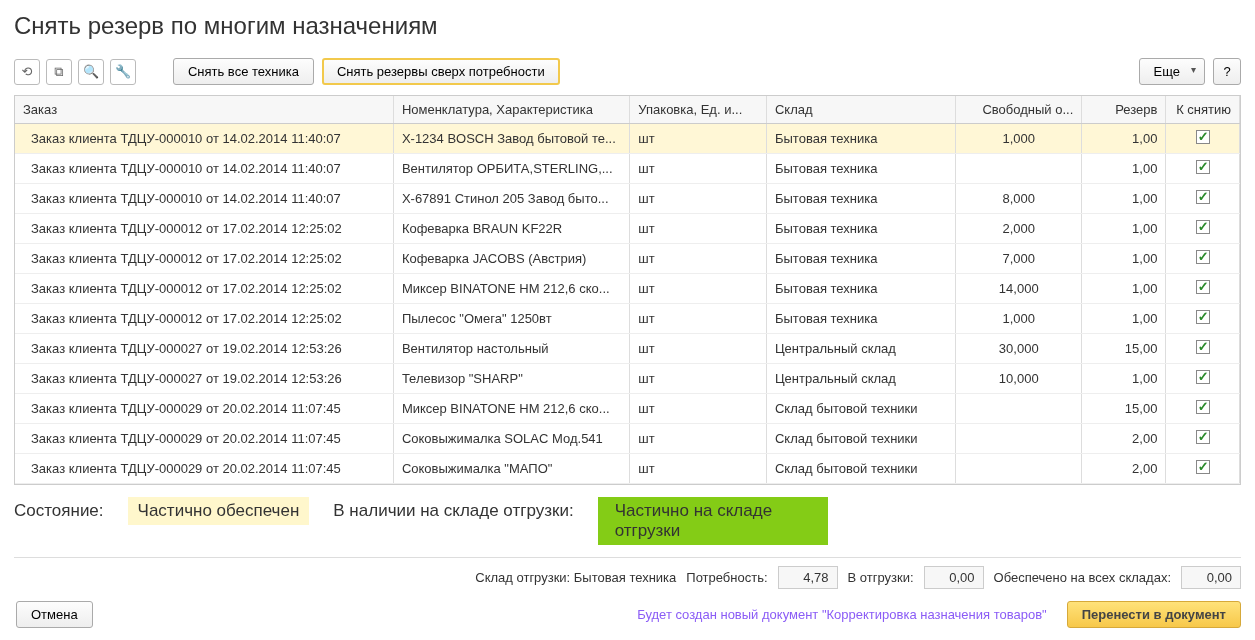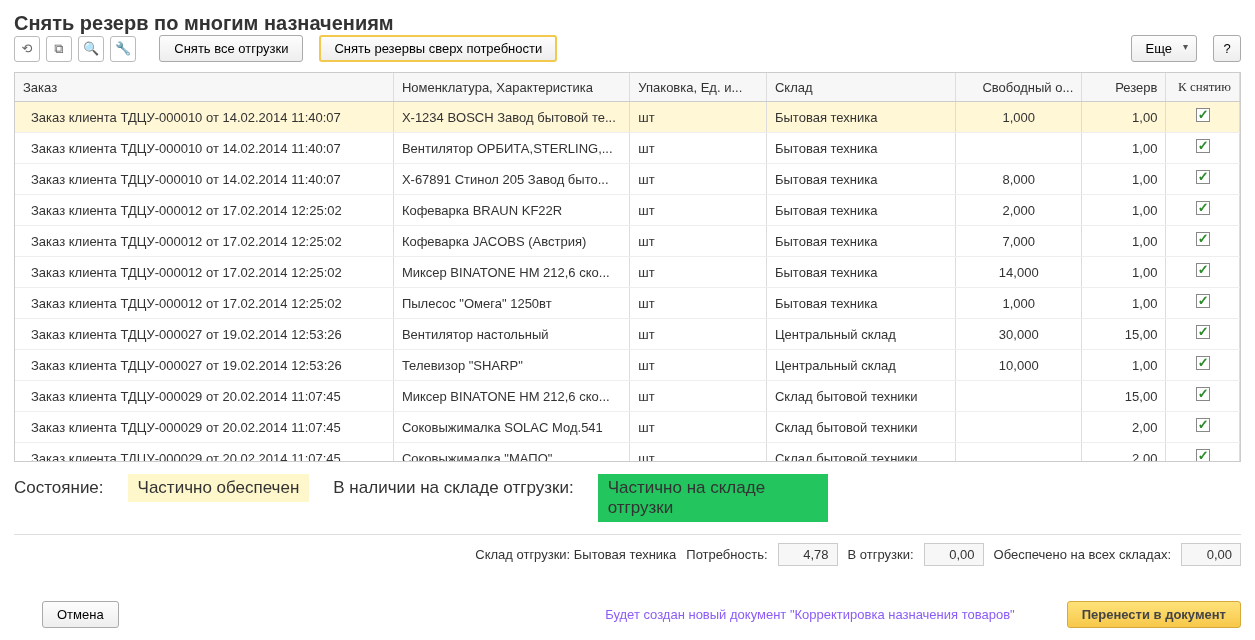--- a/index.html
+++ b/index.html
@@ -1,64 +1,64 @@
 <!DOCTYPE html>
 <html><head>
 <meta charset="utf-8">
 <style>
 * { box-sizing: border-box; margin: 0; padding: 0; }
 body { font-family: Arial, sans-serif; font-size: 13px; color: #333; background: #fff; width: 1255px; height: 640px; overflow: hidden; position: relative; }
 .window { padding: 12px 14px; }
-h1 { font-size: 20px; font-weight: bold; }
+h1 { font-size: 24px; font-weight: normal; margin-bottom: 18px; }
 .toolbar { display: flex; align-items: center; margin-bottom: 10px; }
 .icon-btn { width: 26px; height: 26px; border: 1px solid #bbb; border-radius: 3px; background: #fff; margin-right: 6px; display: inline-flex; align-items: center; justify-content: center; cursor: pointer; font-size: 13px; color: #666; }
 .spacer { flex: 1; }
-.btn { border: 1px solid #aaa; border-radius: 3px; background: linear-gradient(#fdfdfd,#eee); padding: 5px 14px; font-size: 13px; cursor: pointer; margin-left: 16px; }
+.btn { border: 1px solid #aaa; border-radius: 3px; background: linear-gradient(#fdfdfd,#eee); padding: 5px 14px; font-size: 13px; cursor: pointer; margin-left: 8px; }
 .btn.highlight { border: 2px solid #f2c94c; padding: 4px 13px; }
 .more-btn { position: relative; padding-right: 24px; }
 .more-btn::after { content: "▾"; position: absolute; right: 8px; top: 5px; font-size: 10px; color: #555; }
 .help-btn { width: 28px; text-align: center; padding: 5px 0;}
 .table-wrap { border: 1px solid #ccc; height: 390px; overflow: hidden; position: relative; margin-top: 8px; }
 .table-scroll { height: 100%; overflow: auto; }
 table { width: 100%; border-collapse: collapse; table-layout: fixed; }
 th, td { border-right: 1px solid #ddd; border-bottom: 1px solid #eee; padding: 6px 8px; text-align: left; white-space: nowrap; overflow: hidden; text-overflow: ellipsis; font-weight: normal; }
 th { background: #f7f7f7; border-bottom: 1px solid #ccc; position: sticky; top: 0; }
-.c-order{width:360px;} .c-nom{width:225px;} .c-unit{width:130px;} .c-sklad{width:180px;} .c-free{width:120px;text-align:center;} .c-res{width:80px;text-align:right;} .c-chk{width:70px;text-align:center;font-family:Liberation Serif, serif;}
+.c-order{width:360px;} .c-nom{width:225px;} .c-unit{width:130px;} .c-sklad{width:180px;} .c-free{width:120px;text-align:center;} .c-res{width:80px;text-align:right;} .c-chk{width:70px;text-align:center;}
 th.c-free, th.c-res, th.c-chk { text-align: right; }
 th.c-chk{text-align:right;}
 tr.selected td { background: #fff7d6; }
 td.c-order { padding-left: 16px; }
 .chk { display:inline-block; width:14px; height:14px; border:1px solid #888; background:#fff; position:relative; }
 .chk.on::after { content:"✓"; color:#2a8a2a; position:absolute; left:1px; top:-2px; font-size:13px; font-weight:bold;}
 .status-row { display:flex; align-items:flex-start; gap:24px; margin-top:12px; font-size:17px; }
 .status-label { padding-top: 4px;}
 .status-val { background:#fff7cc; padding:4px 10px; min-width:110px; }
-.after-stock { background:#22c55e; padding:4px 10px; width:230px; }
+.after-stock { background:#84cc16; padding:4px 17px; width:230px; }
 .divider { height:1px; background:#ddd; margin:12px 0 8px 0; }
 .summary-row { display:flex; align-items:center; gap:10px; font-size:13px; margin-bottom: 14px;}
 .summary-row .lbl{white-space:nowrap;}
 .summary-row .num { border:1px solid #ccc; background:#f7f7f7; padding:3px 8px; width:60px; text-align:right; }
-.footer { display:flex; align-items:center; gap:28px; position:absolute; bottom:12px; left:26px; right:14px; }
+.footer { display:flex; align-items:center; gap:4px; position:absolute; bottom:12px; left:8px; right:14px; }
 .footer .msg { flex:1; text-align:right; color:#8b5cf6; padding-right: 8px;}
 .btn.primary { background:linear-gradient(#ffe27a,#f7c84a); border-color:#d6a93a; font-weight:bold; color:#444;}
 .cancel-area { display:flex;}
 </style>
 </head>
 <body>
 
 <div class="window">
   <h1>Снять резерв по многим назначениям</h1>
 
   <div class="toolbar">
     <button class="icon-btn">⟲</button>
     <button class="icon-btn">⧉</button>
     <button class="icon-btn">🔍</button>
     <button class="icon-btn">🔧</button>
     <div class="spacer"></div>
-    <button class="btn" style="margin-left:-540px;">Снять все отгрузки</button>
+    <button class="btn" style="margin-left:-540px;">Снять все техника</button>
     <button class="btn highlight">Снять резервы сверх потребности</button>
     <div class="spacer"></div>
     <button class="btn more-btn">Еще</button>
     <button class="btn help-btn">?</button>
   </div>
 
   <div class="table-wrap">
     <div class="table-scroll">
     <table>
       <thead>

